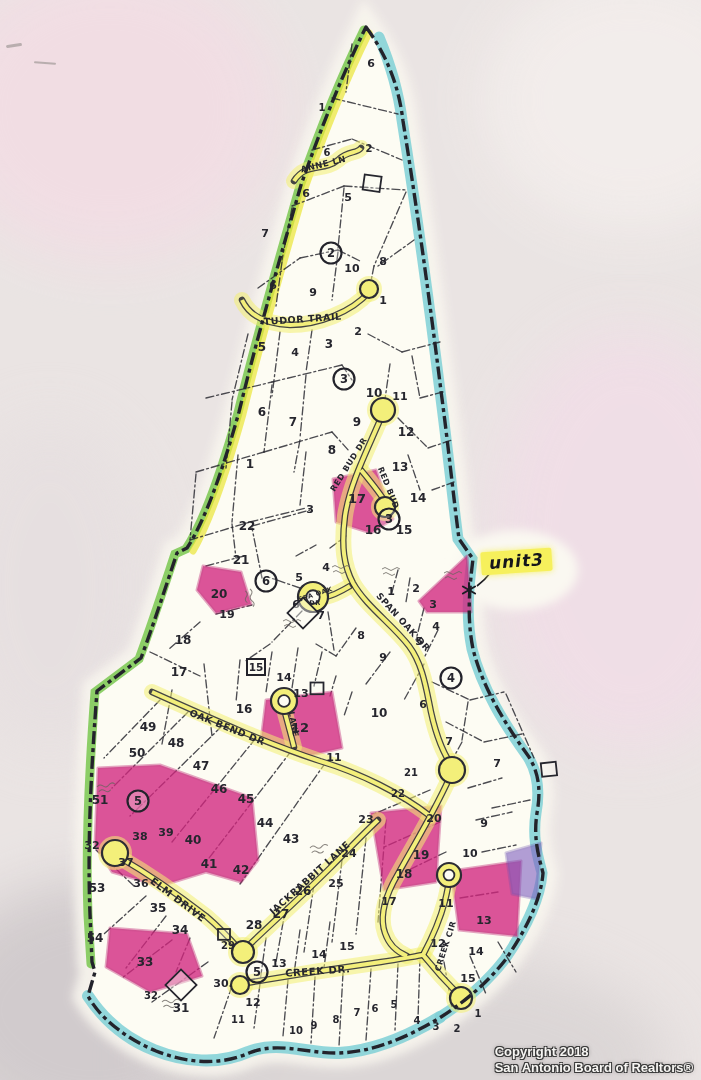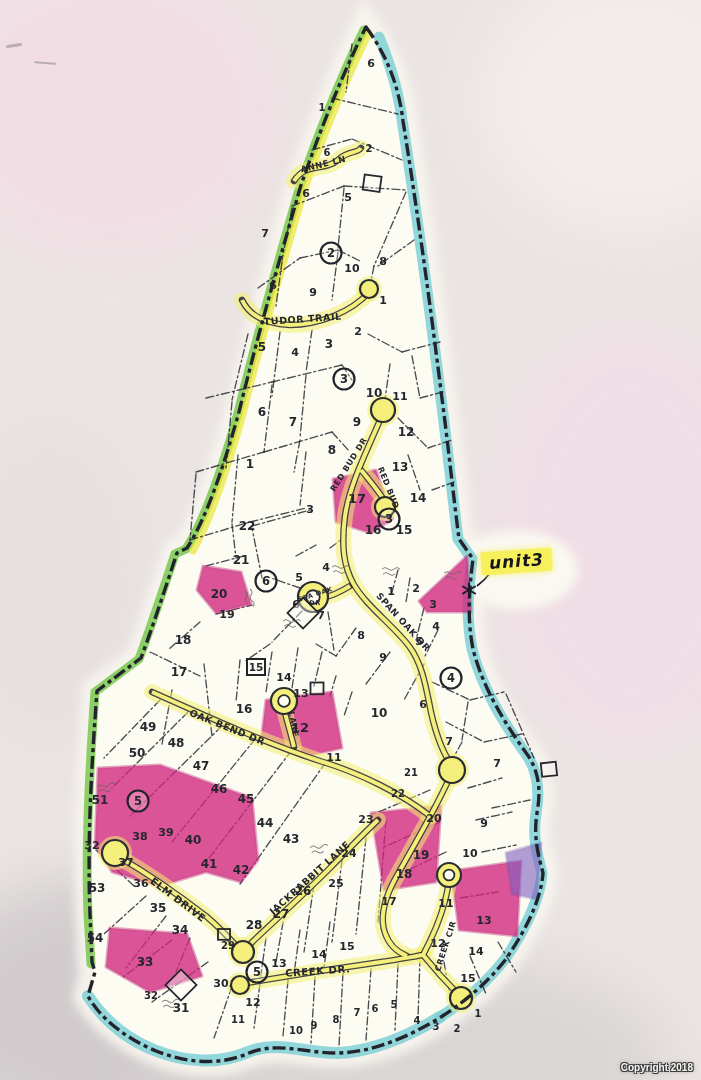--- a/index.html
+++ b/index.html
@@ -11,21 +11,21 @@
   .blob.r{right:-70px;top:330px;width:280px;height:420px;background:#f1dde7;opacity:.85;}
   .blob.bl{left:-70px;bottom:-60px;width:330px;height:260px;background:#cfc9cb;opacity:.9;}
   .blob.b{left:150px;bottom:-90px;width:520px;height:220px;background:#d8d3d3;opacity:.8;}
   .blob.ml{left:-50px;top:420px;width:200px;height:330px;background:#e6dfe0;opacity:.8;}
   svg#plat{position:absolute;left:0;top:0;}
   .unit-label{position:absolute;left:481px;top:550px;transform:rotate(-4deg);
       background:#f6f05c;color:#15151b;font-weight:bold;font-style:italic;
       font-family:"DejaVu Sans",sans-serif;font-size:17px;letter-spacing:1px;
       padding:1px 8px 2px 8px;border-radius:2px;box-shadow:0 0 6px rgba(246,240,92,.9);}
   .copyright{position:absolute;right:8px;bottom:4px;
-      font-family:"Liberation Sans",sans-serif;font-weight:bold;font-size:10px;
+      font-family:"Liberation Sans",sans-serif;font-weight:bold;font-size:13px;
       line-height:16px;color:#f7f6f3;
       text-shadow:-1px -1px 0 #3a3a3a,1px -1px 0 #3a3a3a,-1px 1px 0 #3a3a3a,1px 1px 0 #3a3a3a,0 0 4px rgba(40,40,40,.6);}
   .mark{position:absolute;background:#8b8684;height:3px;border-radius:2px;opacity:.55;}
 </style>
 </head>
 <body>
 
 <div class="photo">
   <div class="blob tl"></div>
   <div class="blob tr"></div>
@@ -416,14 +416,15 @@
         <line x1="462.91" y1="593.5" x2="475.09" y2="586.5" stroke="#1c1c24" stroke-width="2" stroke-linecap="round"></line>
         <line x1="475.09" y1="593.5" x2="462.91" y2="586.5" stroke="#1c1c24" stroke-width="2" stroke-linecap="round"></line>
         <path d="M 477,586 q 8,-6 14,-14" fill="none" stroke="#1c1c24" stroke-width="1.6"></path>
       </g>
   </svg>
 
   <div class="unit-label">unit3</div>
 
   <div class="copyright">
     <div>Copyright 2018</div>
+    <div>San Antonio Board of Realtors®</div>
   </div>
 </div>
 
 </body></html>

